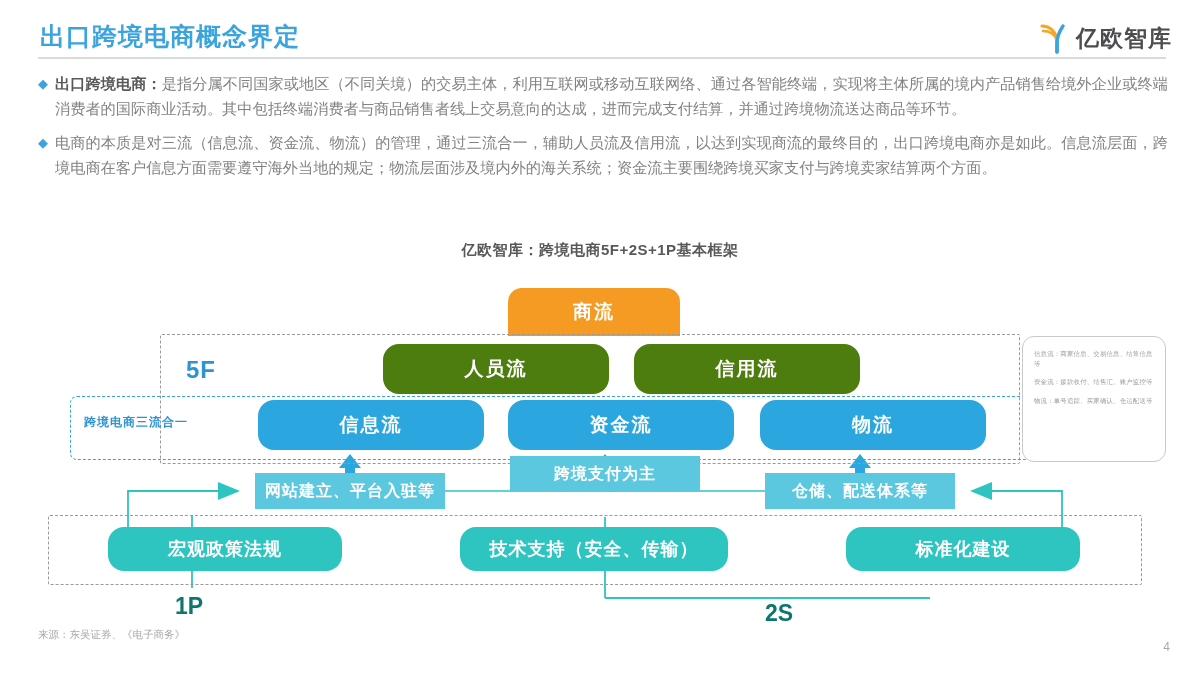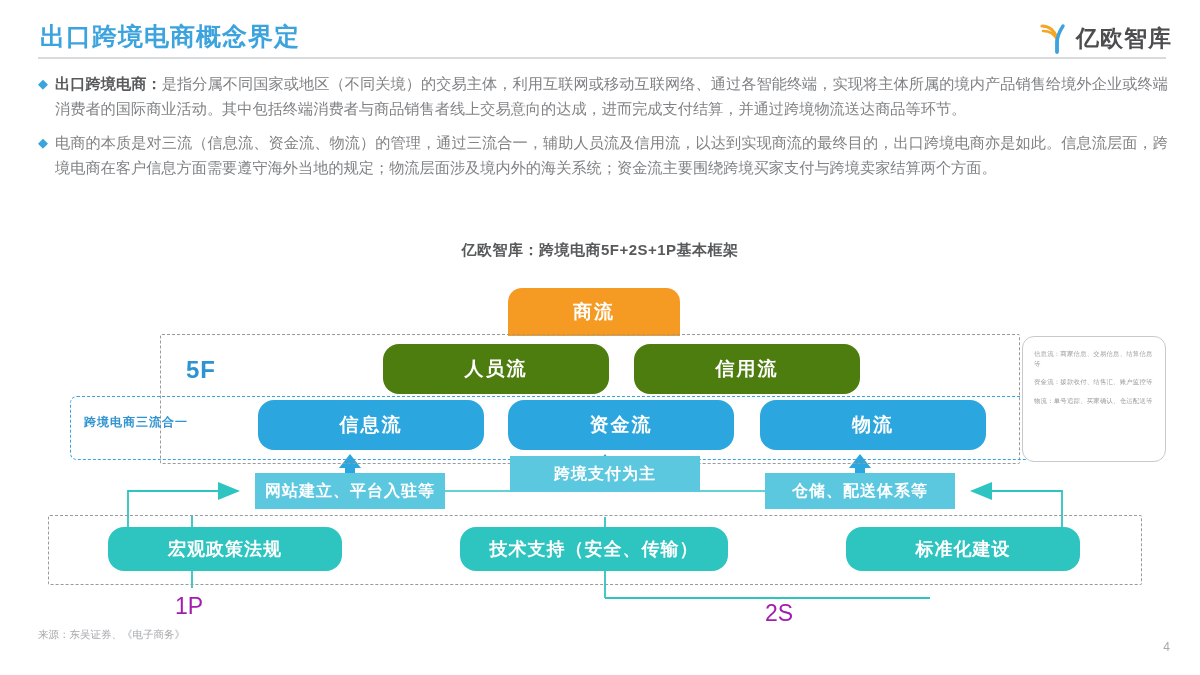--- a/index.html
+++ b/index.html
@@ -116,21 +116,21 @@
     border:1.6px dashed #9a9a9a;border-radius:2px;
   }
   .bot{
     height:44px;background:#2ec4c0;border-radius:16px;
     font-size:18px;letter-spacing:1px;color:#fff;
   }
   .bot1{left:108px;top:259px;width:234px;}
   .bot2{left:460px;top:259px;width:268px;}
   .bot3{left:846px;top:259px;width:234px;}
 
-  .tag{position:absolute;font-size:23px;font-weight:normal;color:#a21caf;}
+  .tag{position:absolute;font-size:23px;font-weight:bold;color:#0f766e;}
   .tag-1p{left:175px;top:325px;}
   .tag-2s{left:765px;top:332px;}
 
   .source{
     position:absolute;left:38px;top:628px;font-size:10.5px;color:#a7a9ac;
   }
   .pageno{
     position:absolute;right:30px;top:640px;font-size:12px;color:#a7a9ac;
   }
   svg{display:block;overflow:visible;}

